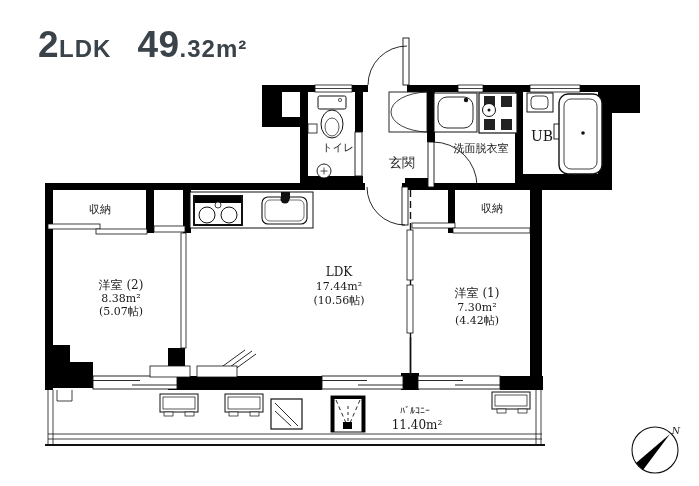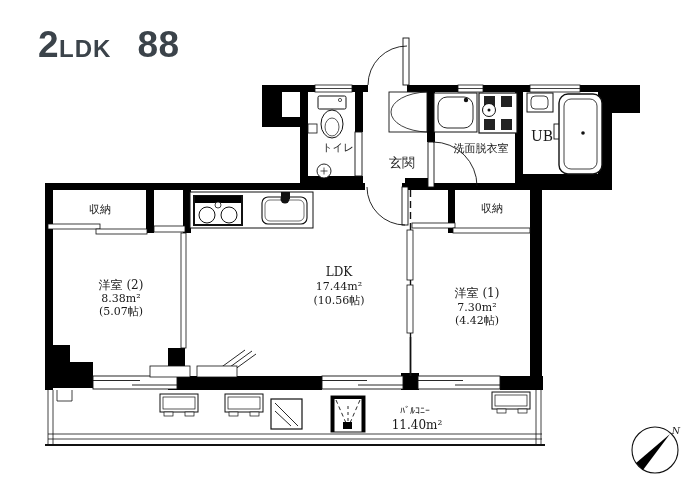--- a/index.html
+++ b/index.html
@@ -18,21 +18,22 @@
 </style>
 </head>
 <body>
 
 <div class="stage">
 
   <div class="title">
     <span class="t-big">2</span>
     <span class="t-small">LDK</span>
     <span class="t-gap"></span>
-    <span class="t-big">88</span>
+    <span class="t-big">49</span>
+    <span class="t-small">.32m²</span>
   </div>
 
   <svg width="699" height="486" viewBox="0 0 699 486">
 
     <g>
 
       <rect class="wall" x="262" y="85" width="53" height="7"></rect>
       <rect class="wall" x="352" y="85" width="16" height="7"></rect>
       <rect class="wall" x="407" y="85" width="51" height="7"></rect>
       <rect class="wall" x="483" y="85" width="47" height="7"></rect>

